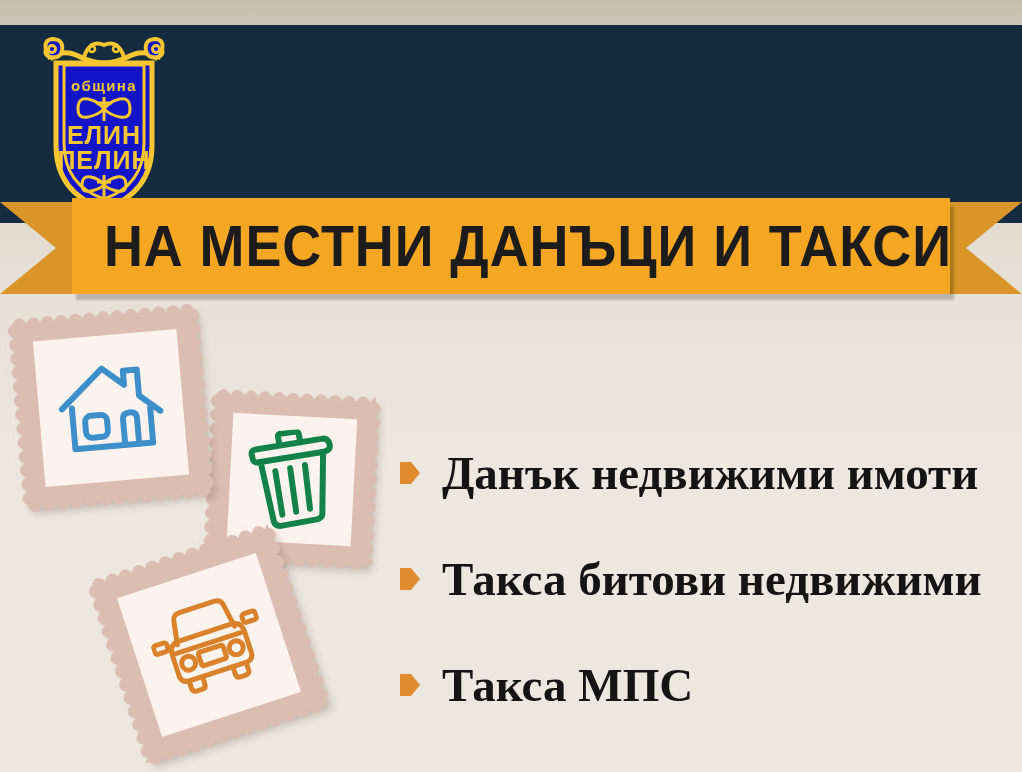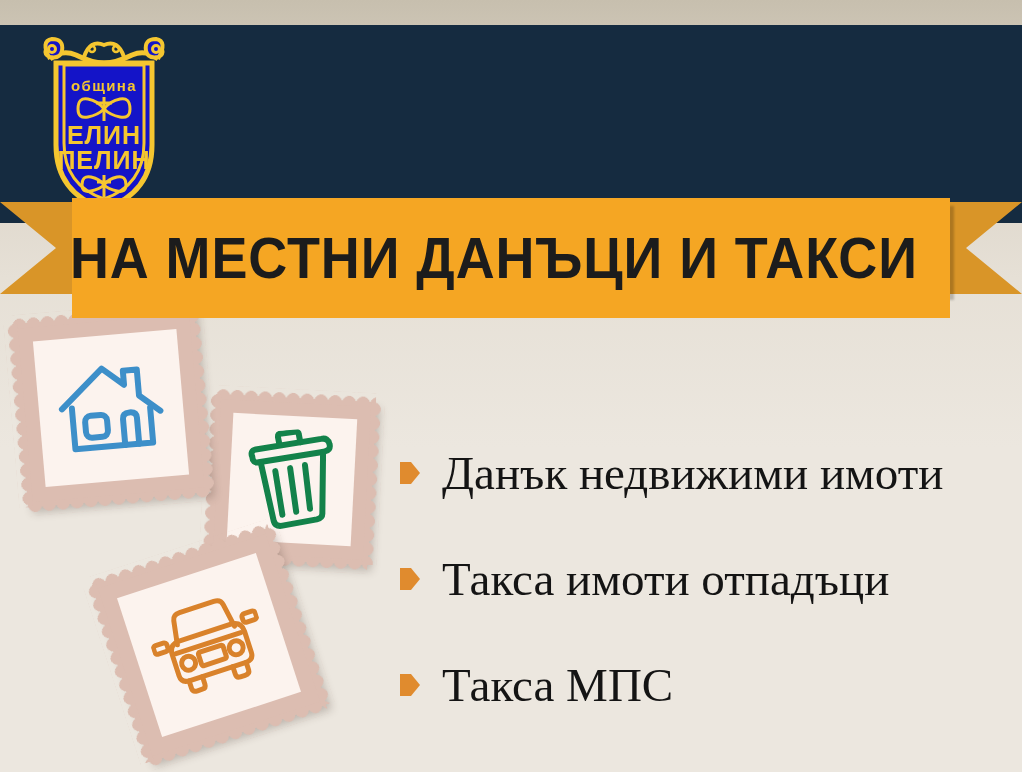--- a/index.html
+++ b/index.html
@@ -89,25 +89,25 @@
     width: 878px;
     height: 94px;
     background: rgba(0,0,0,0.20);
     filter: blur(1px);
   }
   .ribbon-main {
     position: absolute;
     left: 72px;
     top: 0px;
     width: 878px;
-    height: 120px;
+    height: 96px;
     background: #f5a623;
     display: flex;
     align-items: center;
-    justify-content: flex-end;
+    justify-content: flex-start;
   }
   .ribbon-text {
     font-family: "Liberation Sans Narrow", "Liberation Sans", sans-serif;
     font-weight: bold;
     font-size: 58px;
     line-height: 60px;
     color: #1c1c1c;
     letter-spacing: 1px;
     transform: scaleX(0.93);
     white-space: nowrap;
@@ -216,20 +216,21 @@
     margin-right: 22px;
     background: #e08b2e;
     clip-path: polygon(0 0, 11px 0, 20px 11px, 11px 22px, 0 22px);
   }
   .list-label {
     font-family: "Liberation Serif", serif;
     font-size: 47px;
     line-height: 52px;
     color: #141414;
     white-space: nowrap;
+    font-weight: bold;
   }
 </style>
 </head>
 <body>
 
 <div class="poster">
 
   <div class="header">
 
     <div class="logo">
@@ -333,21 +334,21 @@
     </div>
   </div>
 
   <div class="list">
     <div class="list-item">
       <span class="bullet"></span>
       <span class="list-label">Данък недвижими имоти</span>
     </div>
     <div class="list-item">
       <span class="bullet"></span>
-      <span class="list-label">Такса имоти отпадъци</span>
+      <span class="list-label">Такса битови недвижими</span>
     </div>
     <div class="list-item">
       <span class="bullet"></span>
       <span class="list-label">Такса МПС</span>
     </div>
   </div>
 
 </div>
 
 </body></html>

